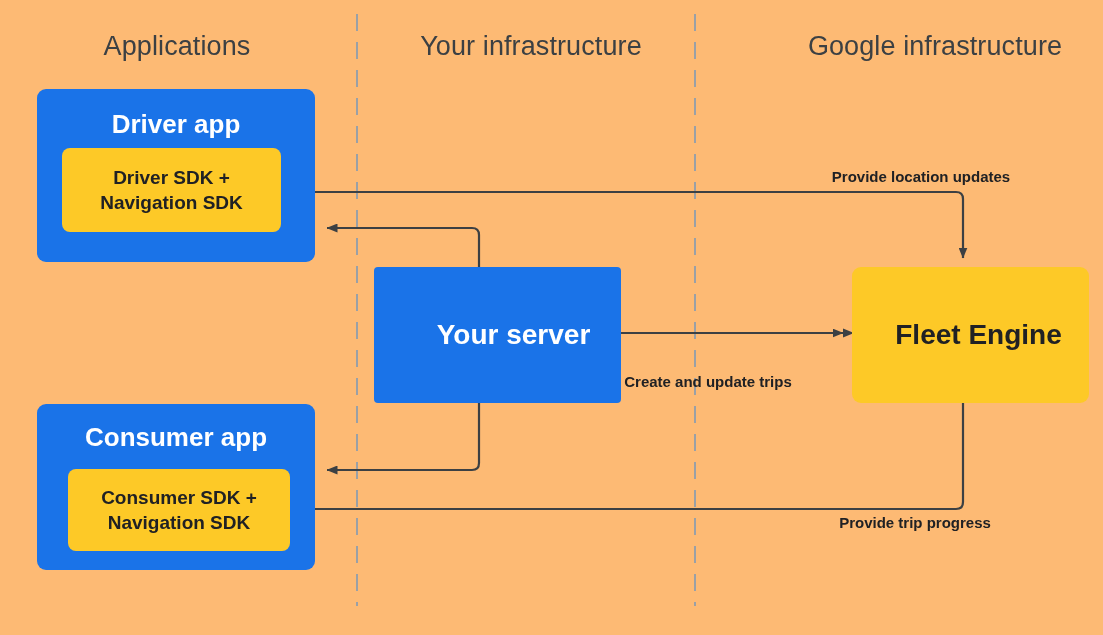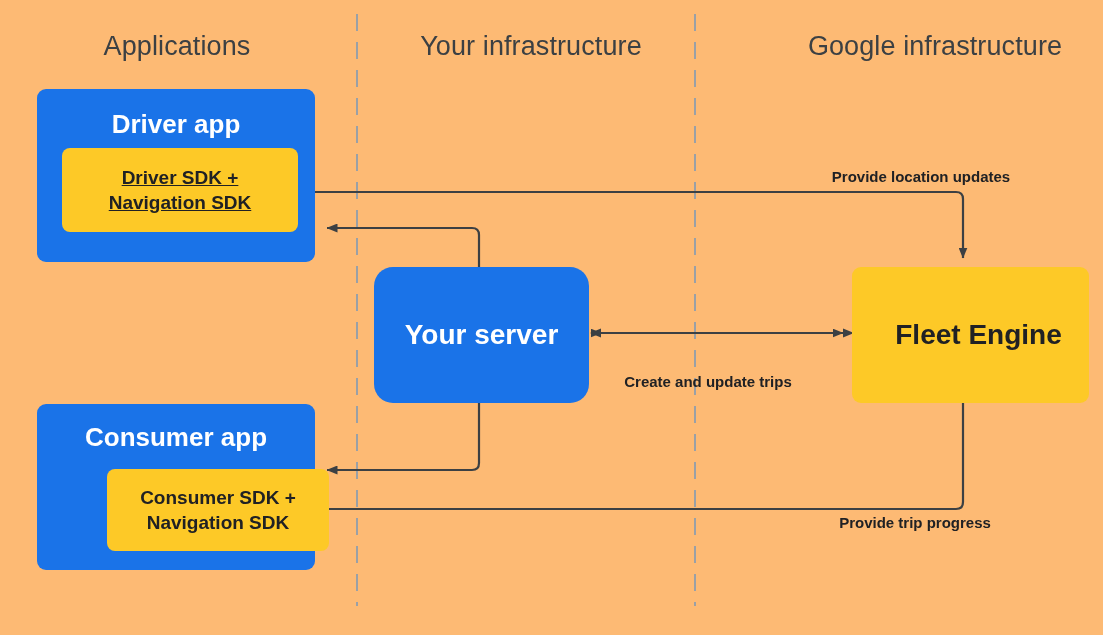--- a/index.html
+++ b/index.html
@@ -65,28 +65,29 @@
     text-align: center;
     color: #202124;
     font-size: 19px;
     font-weight: bold;
     line-height: 1.32;
     box-sizing: border-box;
   }
   .server-box {
     position: absolute;
     background: #1a73e8;
-    border-radius: 19px;
+    border-radius: 4px;
     display: flex;
     align-items: center;
     justify-content: center;
     color: #ffffff;
     font-size: 28px;
     font-weight: bold;
     white-space: nowrap;
+    padding-left: 32px;
   }
   .engine-box {
     position: absolute;
     background: #fdc927;
     border-radius: 9px;
     display: flex;
     align-items: center;
     justify-content: center;
     color: #202124;
     font-size: 28px;
@@ -137,31 +138,31 @@
     <path d="M601,328.5 L590,333 L601,337.5 z" fill="#3c4043"></path>
     <path d="M843,328.5 L854,333 L843,337.5 z" fill="#3c4043"></path>
 
     <path d="M479,403 L479,463 Q479,470 472,470 L327,470" fill="none" stroke="#3c4043" stroke-width="2.2" marker-end="url(#arrow)"></path>
 
     <path d="M963,403 L963,502 Q963,509 956,509 L304,509" fill="none" stroke="#3c4043" stroke-width="2.2" marker-end="url(#arrow)"></path>
   </svg>
 
   <div class="app-box" style="left:37px; top:89px; width:278px; height:173px;">
     <div class="app-title" style="top:20px;">Driver app</div>
-    <div class="sdk-box" style="left:25px; top:59px; width:236px; height:84px;text-decoration:underline;">
+    <div class="sdk-box" style="left:25px; top:59px; width:219px; height:84px;">
       <span>
         <span>Driver SDK +</span><br>
         <span>Navigation SDK</span>
       </span>
     </div>
   </div>
 
   <div class="app-box" style="left:37px; top:404px; width:278px; height:166px;">
     <div class="app-title" style="top:18px;">Consumer app</div>
-    <div class="sdk-box" style="left:31px; top:65px; width:222px; height:82px;margin-left:39px;">
+    <div class="sdk-box" style="left:31px; top:65px; width:222px; height:82px;">
       <span>
         <span>Consumer SDK +</span><br>
         <span>Navigation SDK</span>
       </span>
     </div>
   </div>
 
   <div class="server-box" style="left:374px; top:267px; width:215px; height:136px;">
     <span>Your server</span>
   </div>

